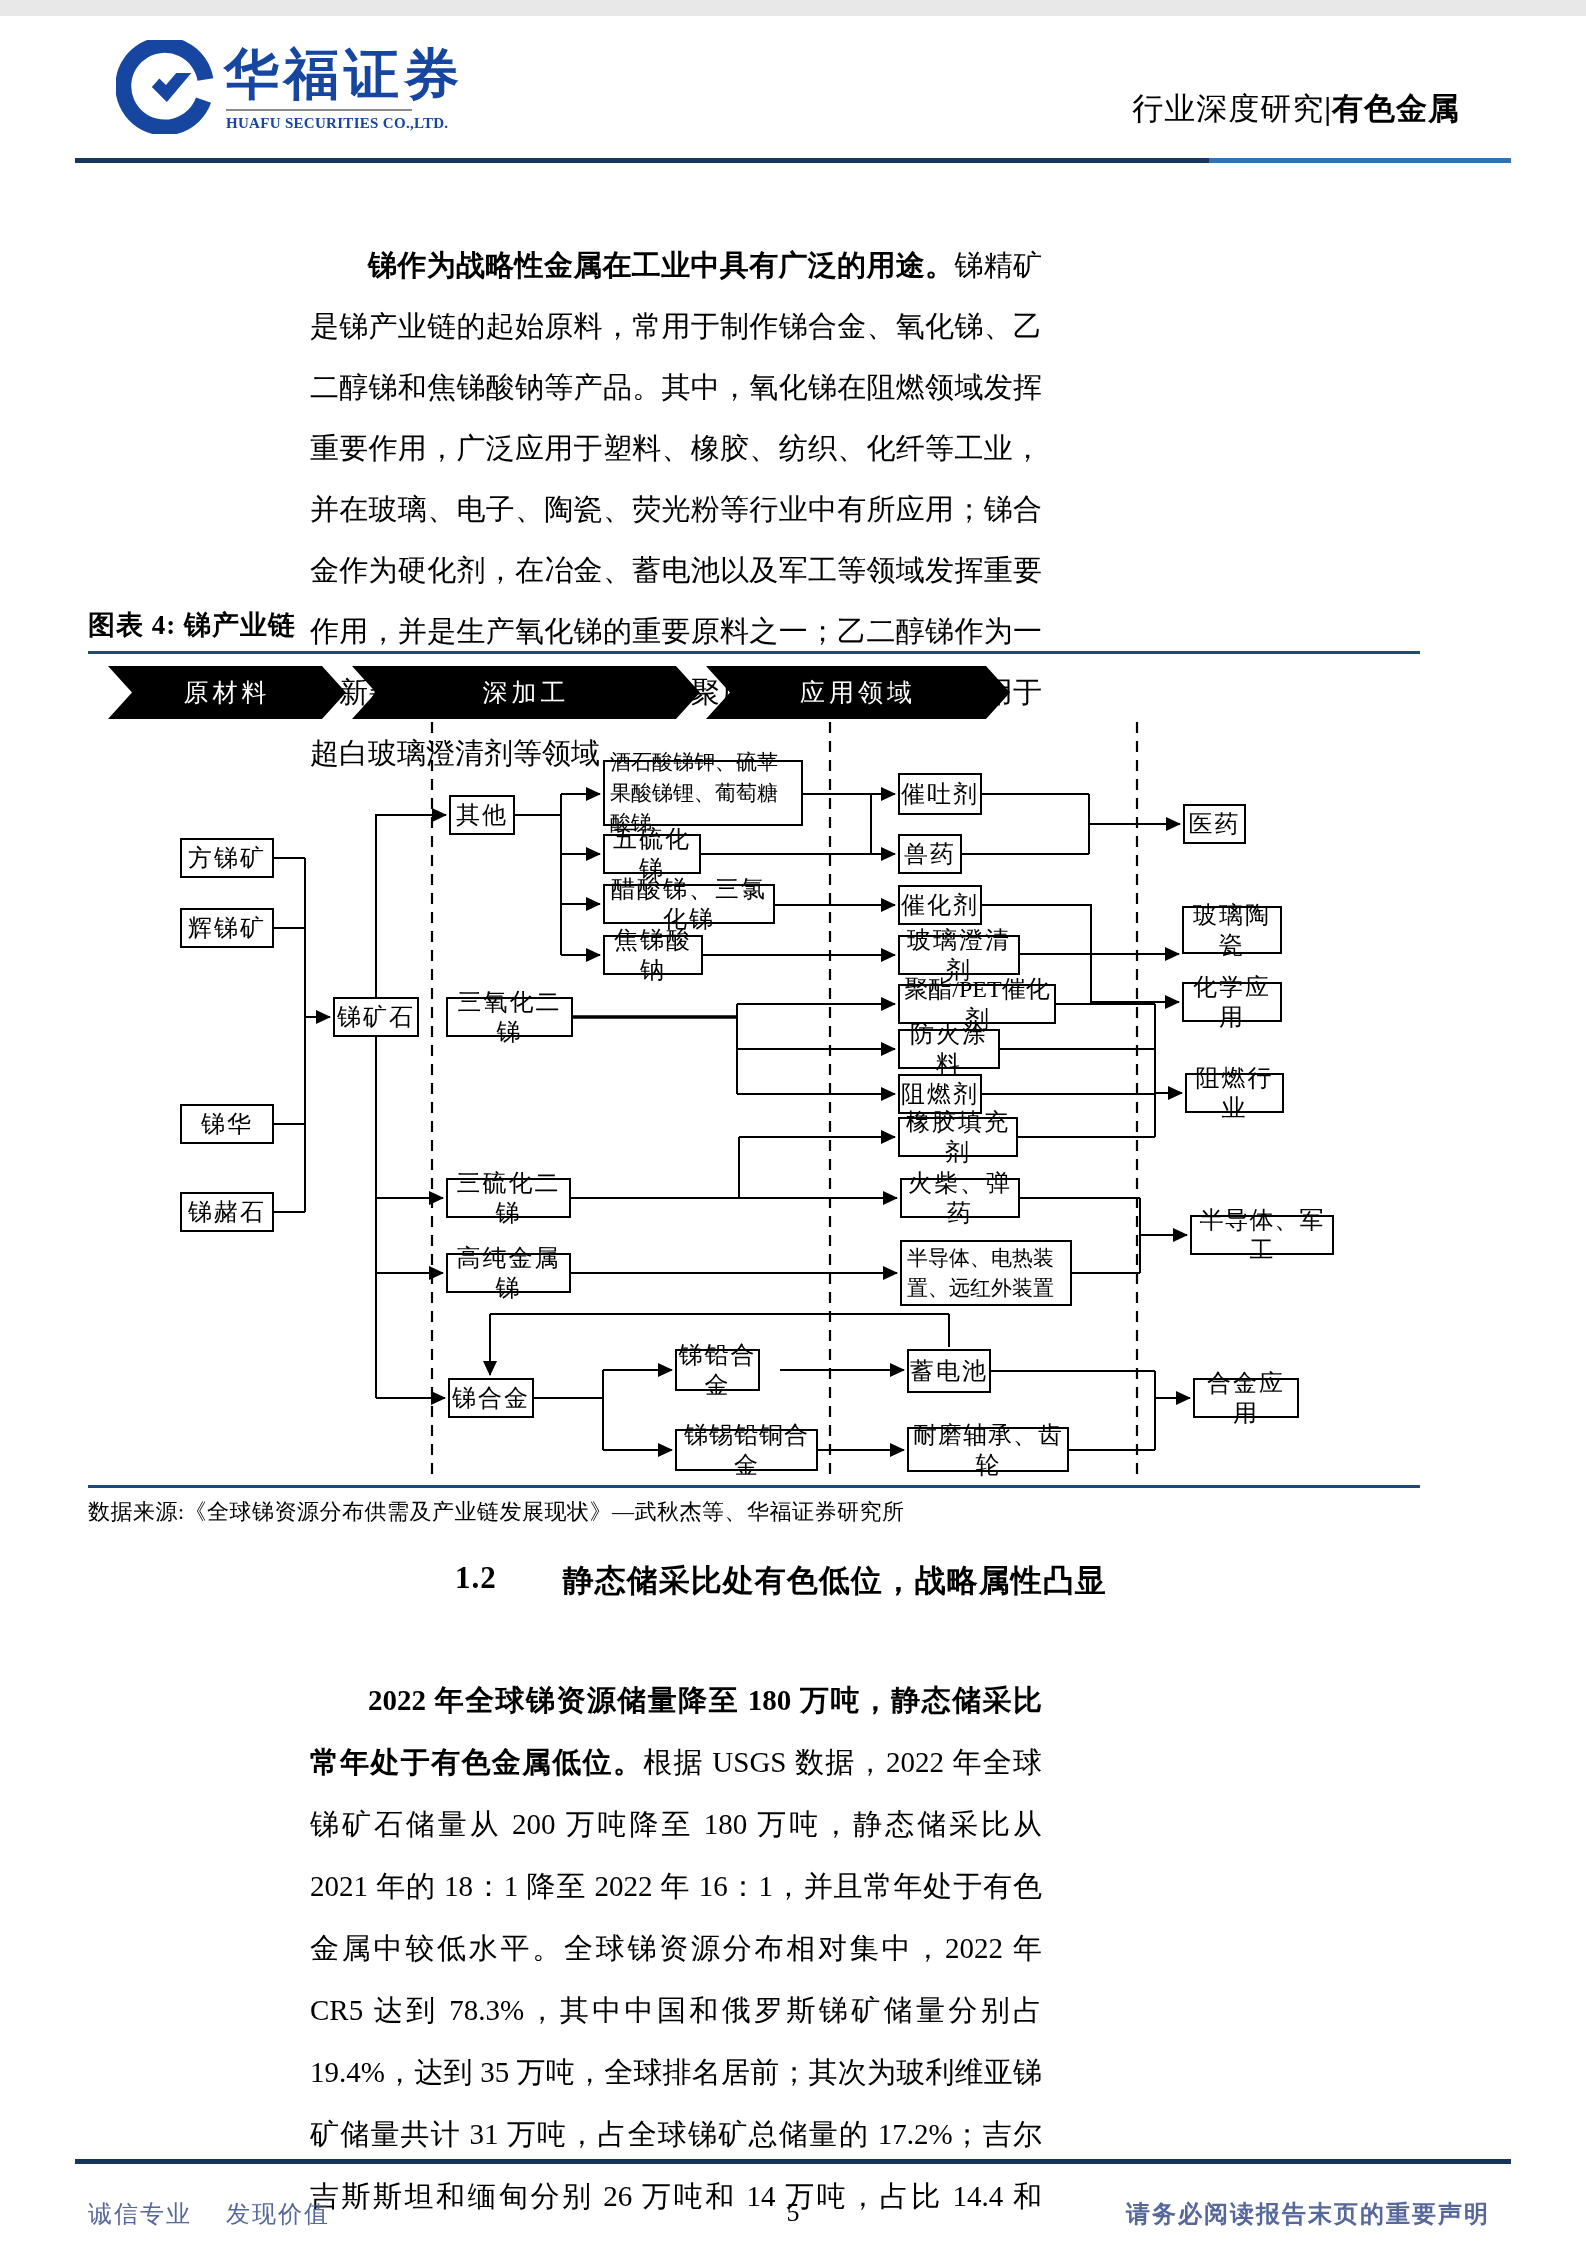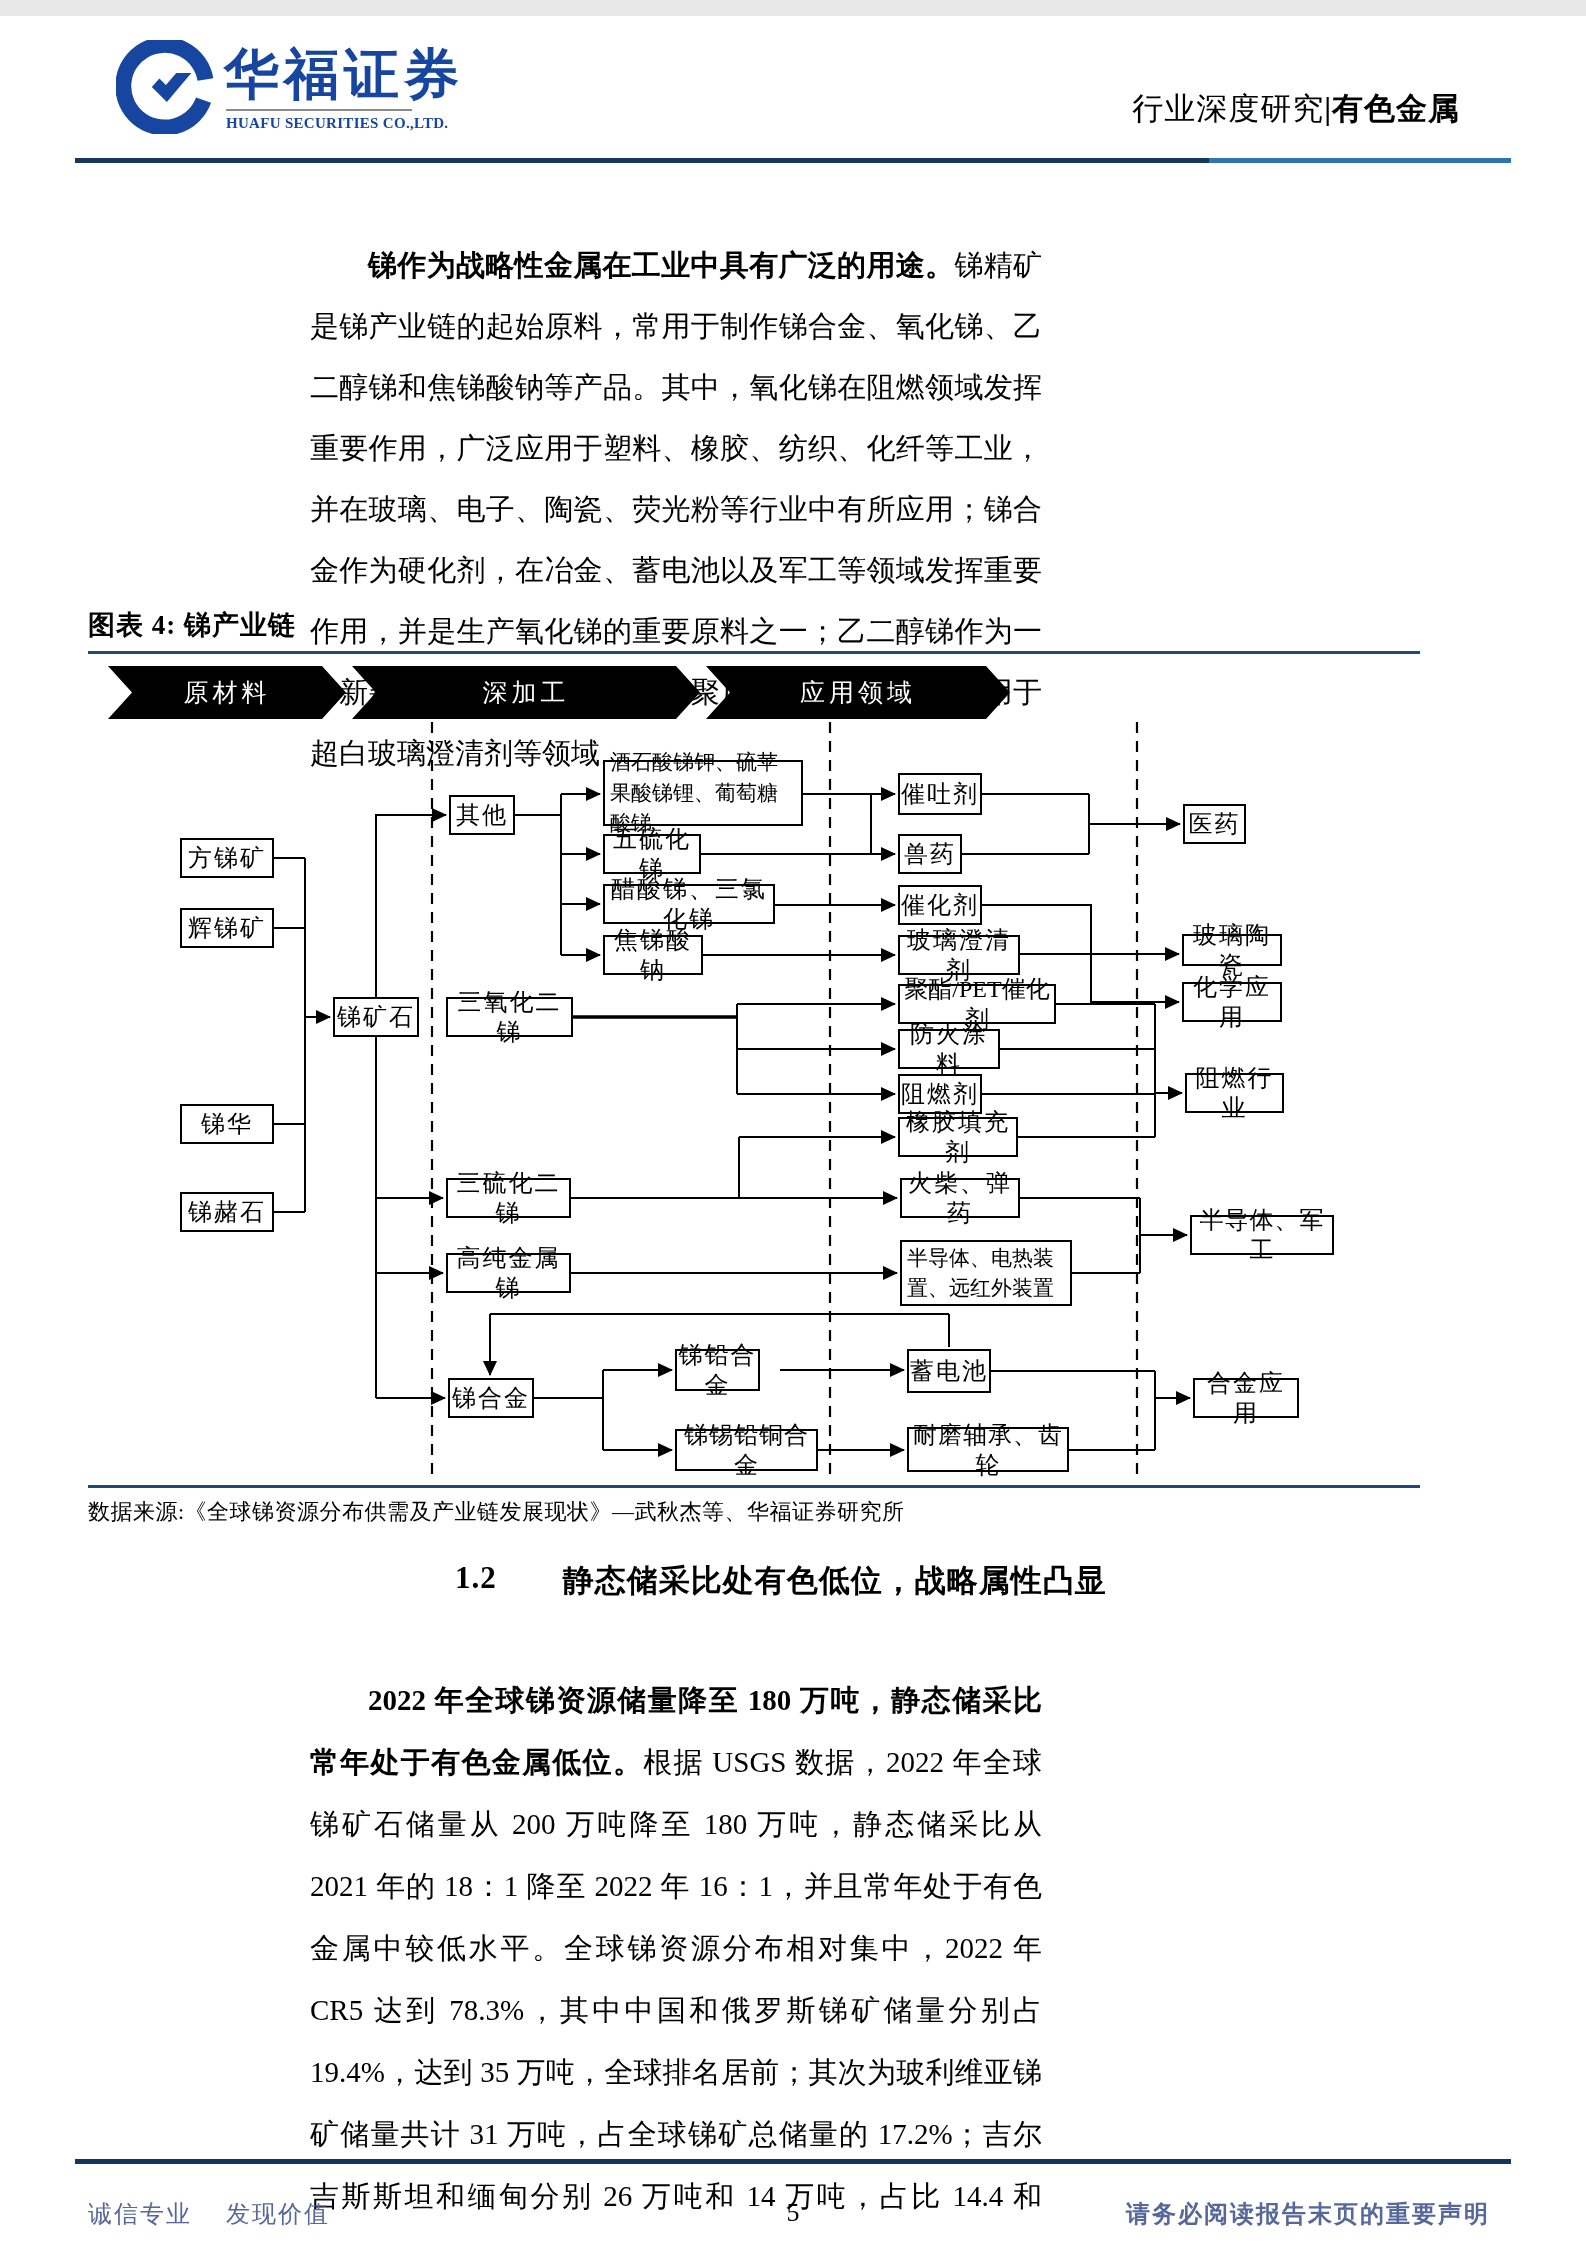--- a/index.html
+++ b/index.html
@@ -221,21 +221,21 @@
   <div class="nbox" style="left:907px;top:1333px;width:84px;height:44px">
       <span>蓄电池</span>
     </div>
   <div class="nbox" style="left:907px;top:1411px;width:162px;height:45px;letter-spacing:1px">
       <span>耐磨轴承、齿轮</span>
     </div>
 
   <div class="nbox" style="left:1183px;top:788px;width:63px;height:40px">
       <span>医药</span>
     </div>
-  <div class="nbox" style="left:1182px;top:918px;width:100px;height:32px">
+  <div class="nbox" style="left:1182px;top:890px;width:100px;height:48px">
       <span>玻璃陶瓷</span>
     </div>
   <div class="nbox" style="left:1182px;top:966px;width:100px;height:40px">
       <span>化学应用</span>
     </div>
   <div class="nbox" style="left:1185px;top:1057px;width:99px;height:40px">
       <span>阻燃行业</span>
     </div>
   <div class="nbox" style="left:1190px;top:1199px;width:144px;height:40px;letter-spacing:1px">
       <span>半导体、军工</span>

